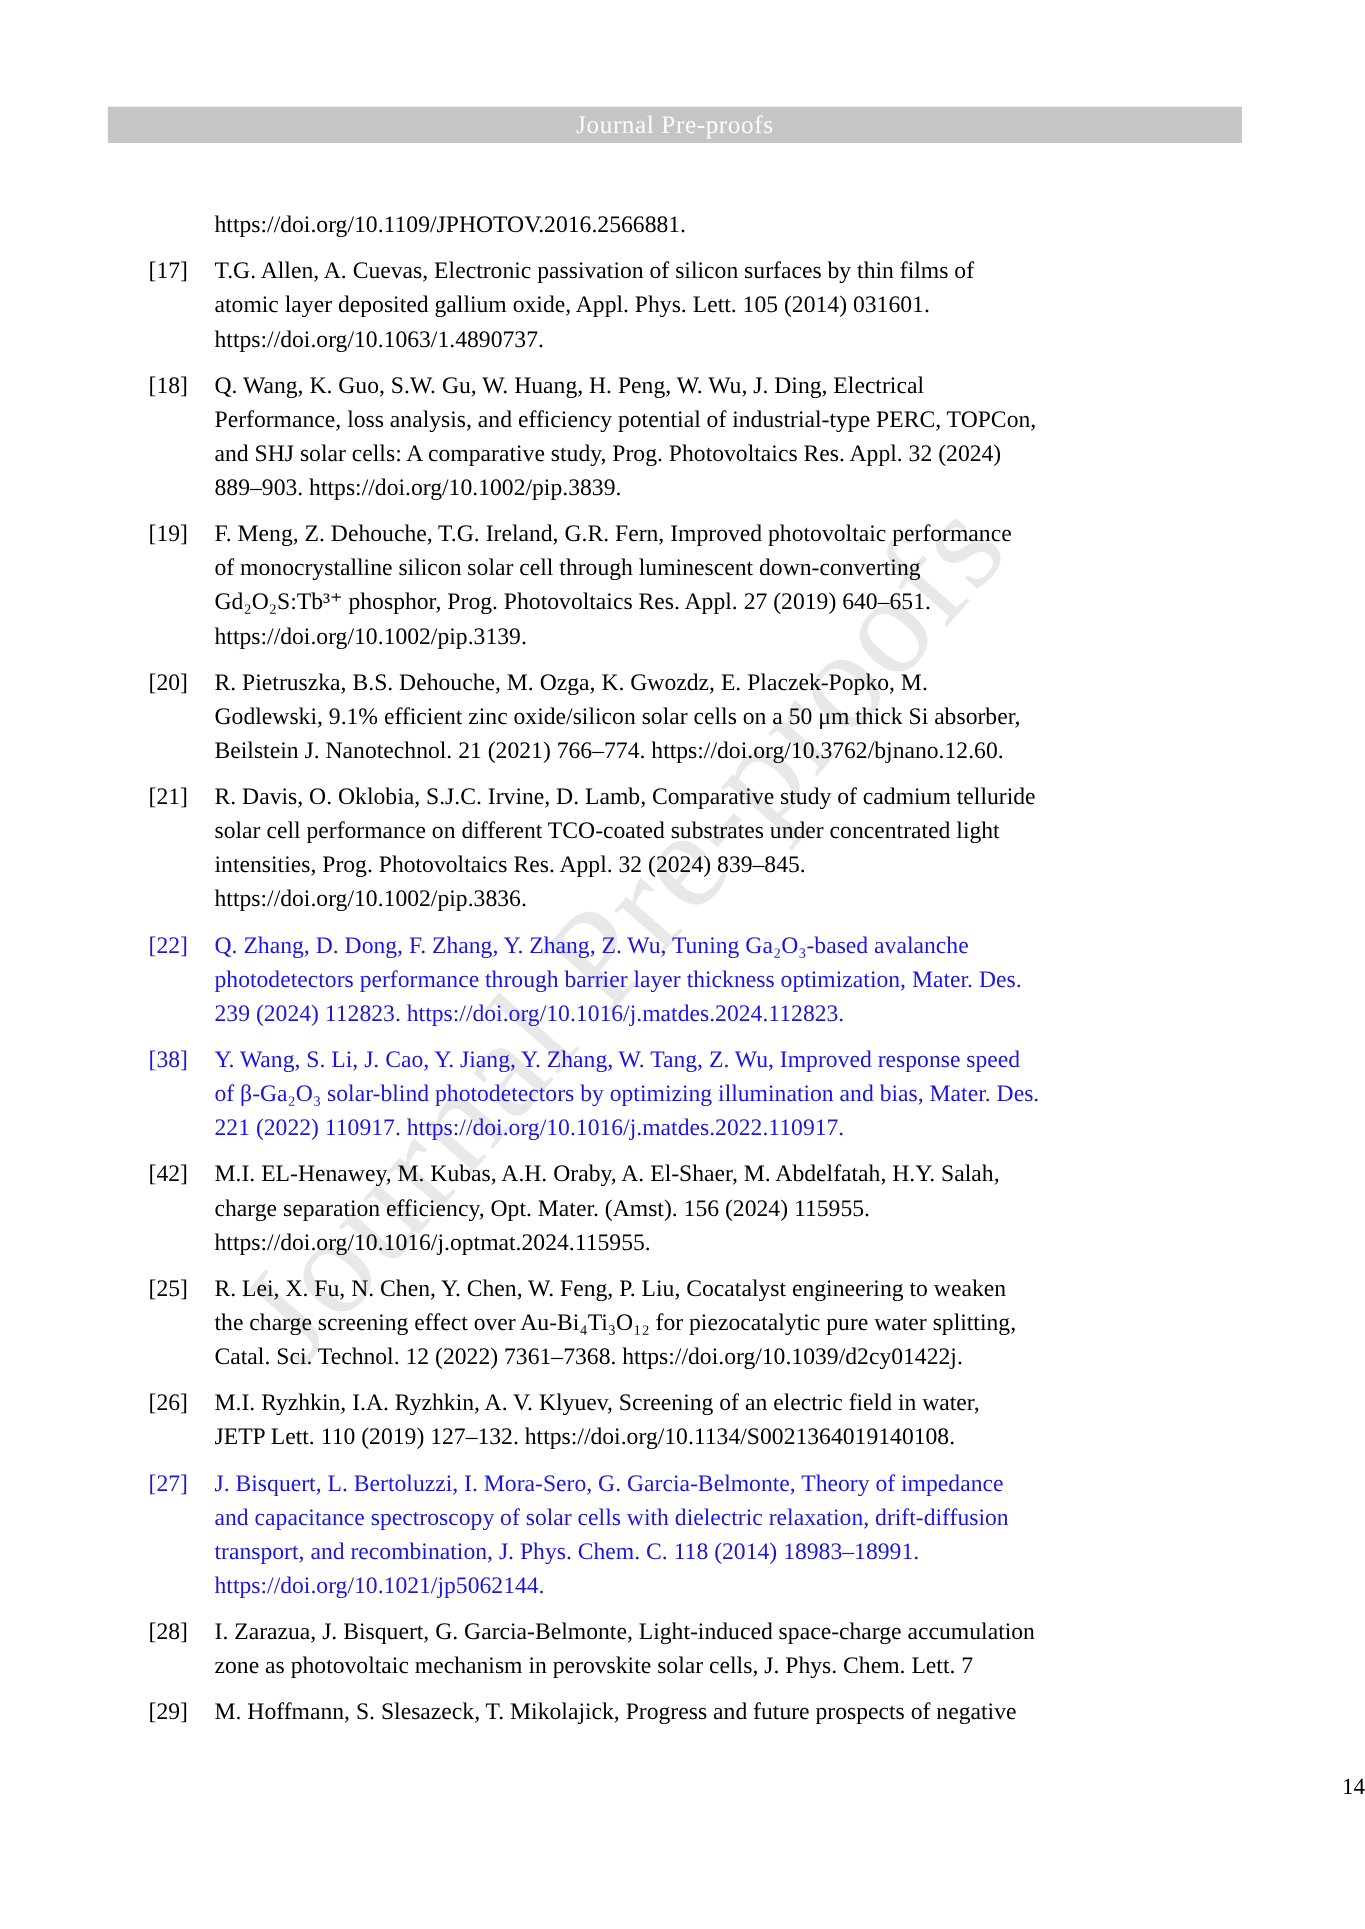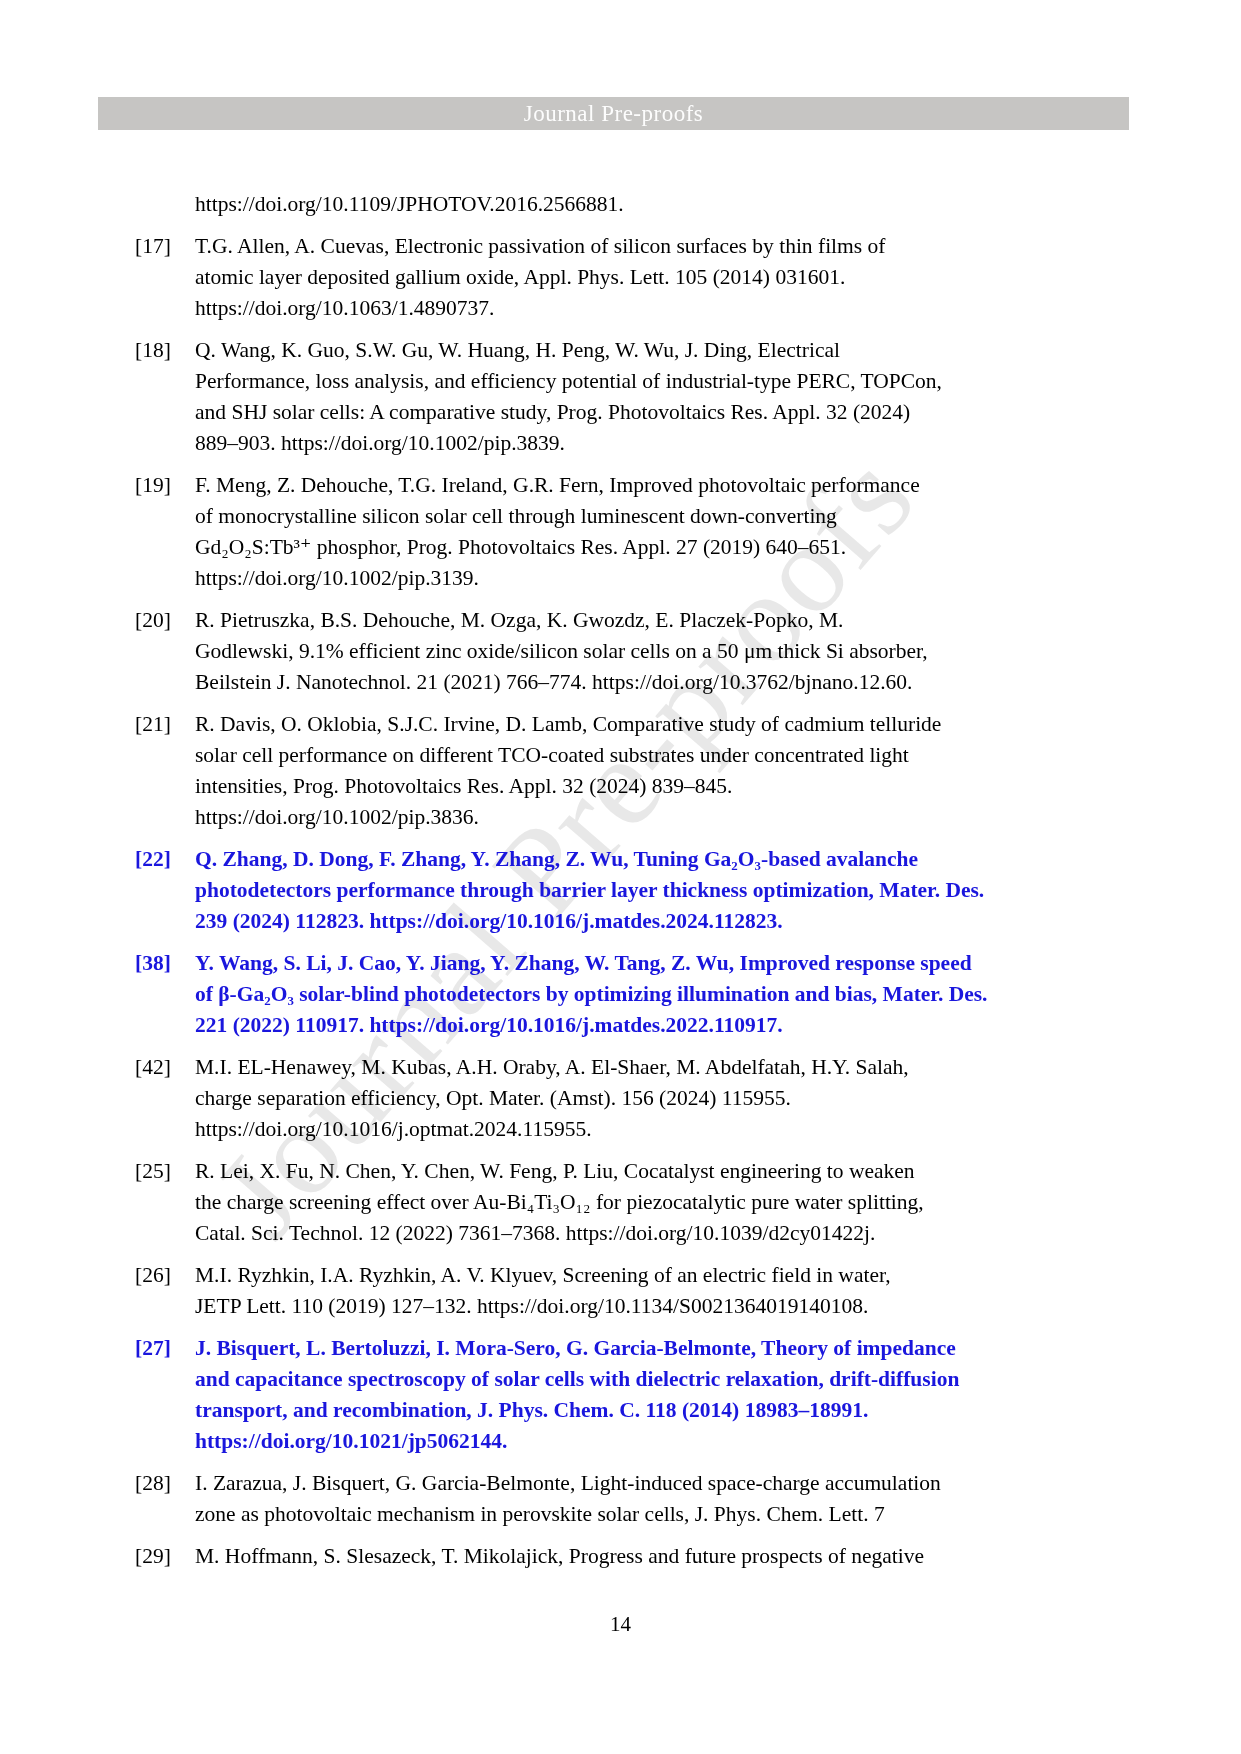--- a/index.html
+++ b/index.html
@@ -24,23 +24,23 @@
   }
   .refs{
     position:absolute;left:135px;top:189px;width:960px;z-index:1;
   }
   .ref{
     display:flex;flex-direction:row;align-items:flex-start;
     font-size:21.5px;line-height:31px;margin-bottom:11px;
   }
   .ref-label{width:60px;flex:0 0 60px;}
   .ref-body{flex:1 1 auto;}
-  .ref.link .ref-label,.ref.link .ref-body{color:var(--link-blue,#1a16dd);font-weight:bold;}
+  .ref.link .ref-label,.ref.link .ref-body{color:var(--link-blue,#1a16dd);}
   .page-number{
-    position:absolute;left:0;top:1612px;width:1241px;text-align:center;
+    position:absolute;left:0;top:1612px;width:1241px;text-align:right;
     font-size:21px;z-index:1;
   }
 </style>
 </head>
 <body>
 
 <div class="watermark">Journal Pre-proofs</div>
 
 <div class="header-bar">
   <span class="header-title">Journal Pre-proofs</span>

